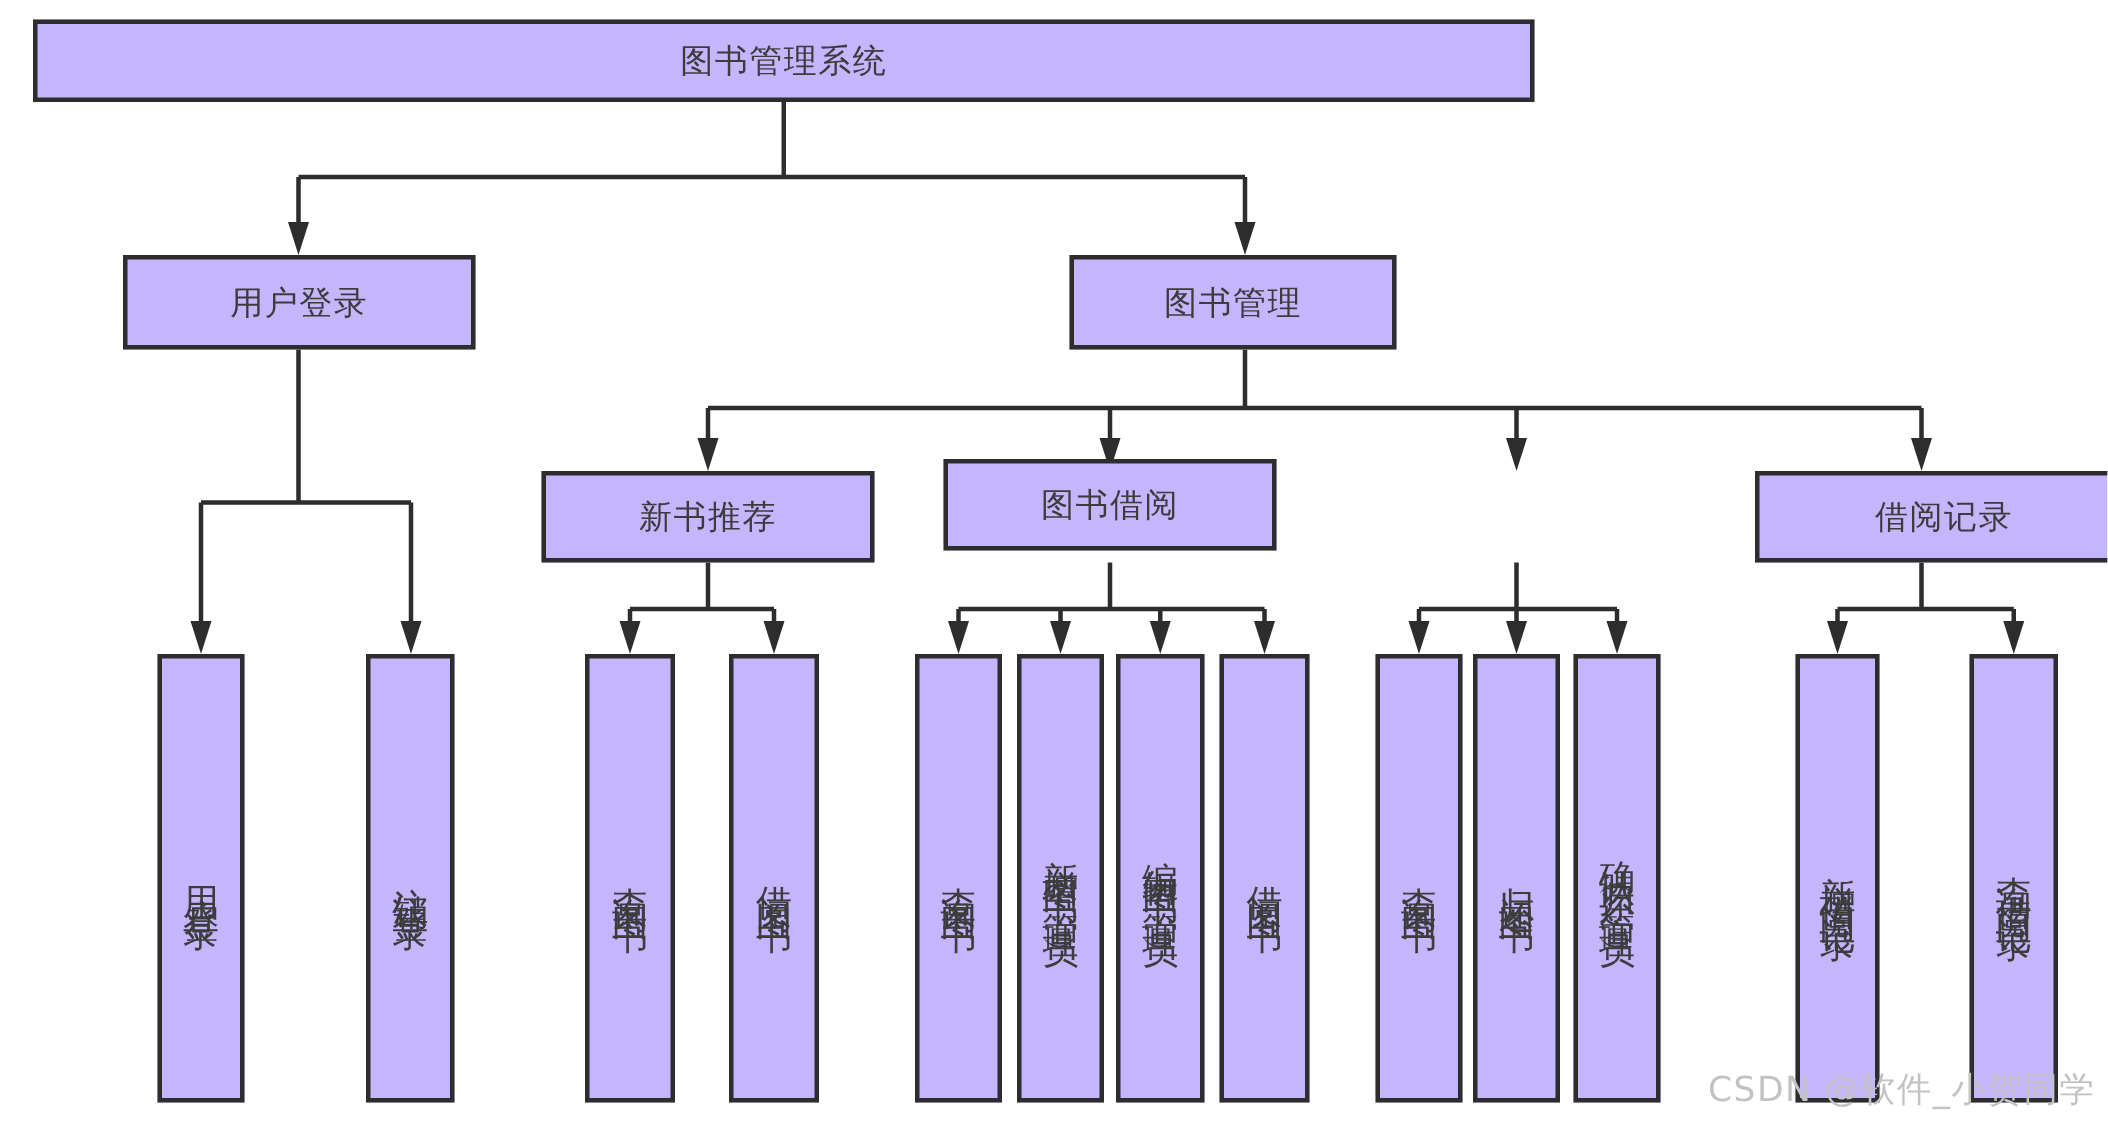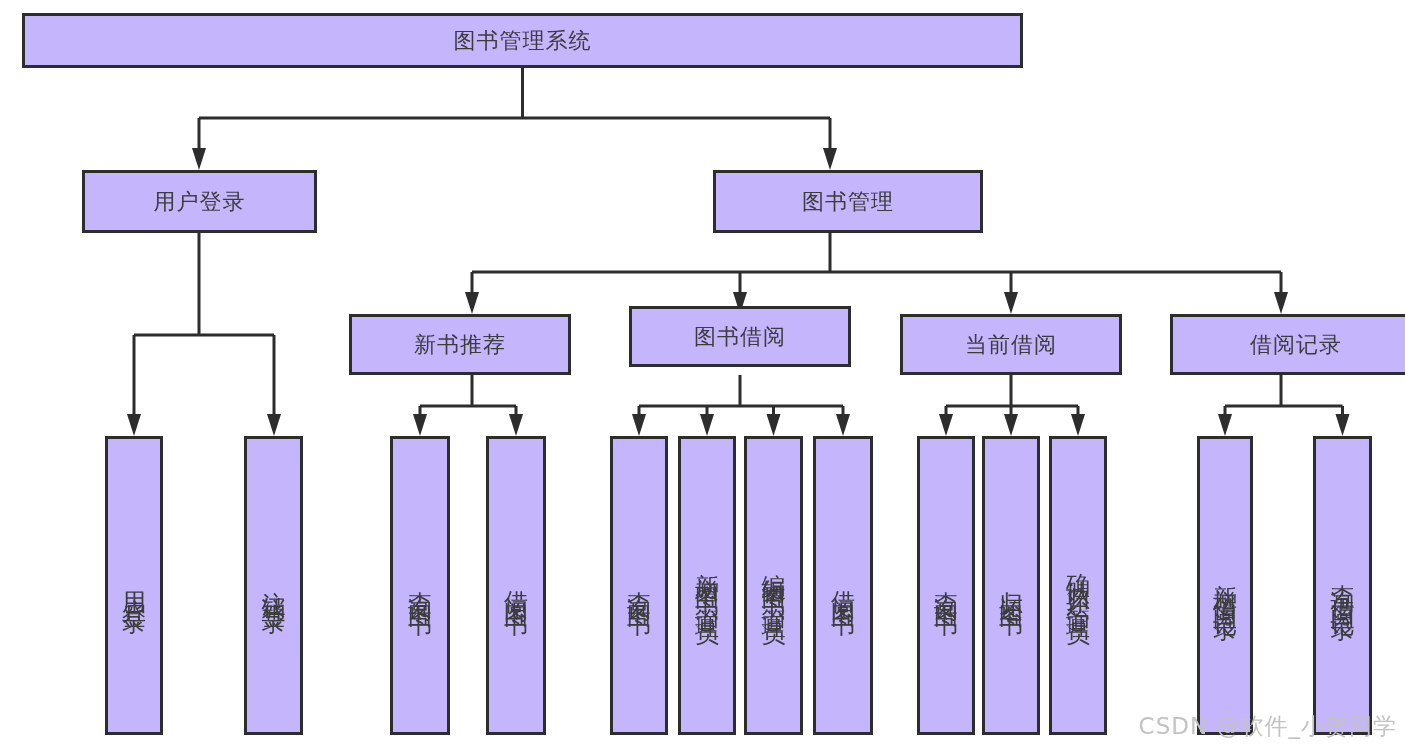--- a/index.html
+++ b/index.html
@@ -101,32 +101,29 @@
       </g>
   </svg>
 
   <div class="node" style="left:22px; top:13px; width:1001px; height:55px">
     <span class="lbl">图书管理系统</span>
   </div>
 
   <div class="node" style="left:82px; top:170px; width:235px; height:63px">
     <span class="lbl">用户登录</span>
   </div>
-  <div class="node" style="left:713px; top:170px; width:270px; height:63px">
+  <div class="node" style="left:713px; top:170px; width:218px; height:63px">
     <span class="lbl">图书管理</span>
   </div>
 
-  <div class="node" style="left:349px; top:314px; width:222px; height:61px">
+  <div class="node" style="left:361px; top:314px; width:222px; height:61px">
     <span class="lbl">新书推荐</span>
   </div>
   <div class="node" style="left:629px; top:306px; width:222px; height:61px">
     <span class="lbl">图书借阅</span>
-  </div>
-  <div class="node" style="left:900px; top:314px; width:222px; height:61px">
-    <span class="lbl">当前借阅</span>
   </div>
   <div class="node" style="left:1170px; top:314px; width:252px; height:61px">
     <span class="lbl">借阅记录</span>
   </div>
 
   <div class="node leaf" style="left:105px; top:436px; width:58px; height:299px">
     <span class="lbl">用户登录</span>
   </div>
   <div class="node leaf" style="left:244px; top:436px; width:59px; height:299px">
     <span class="lbl">注销登录</span>

